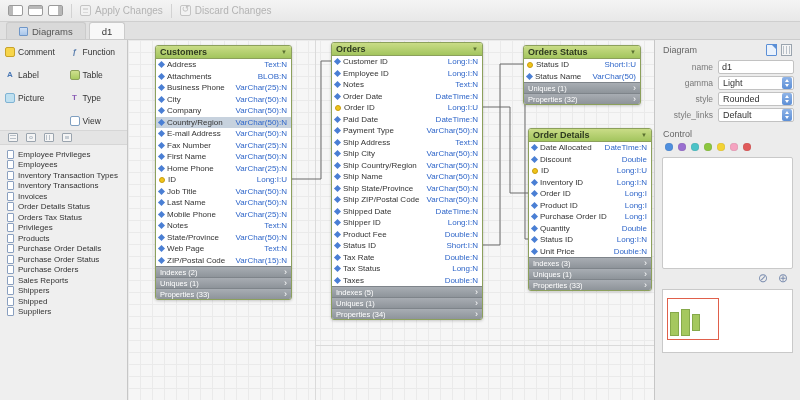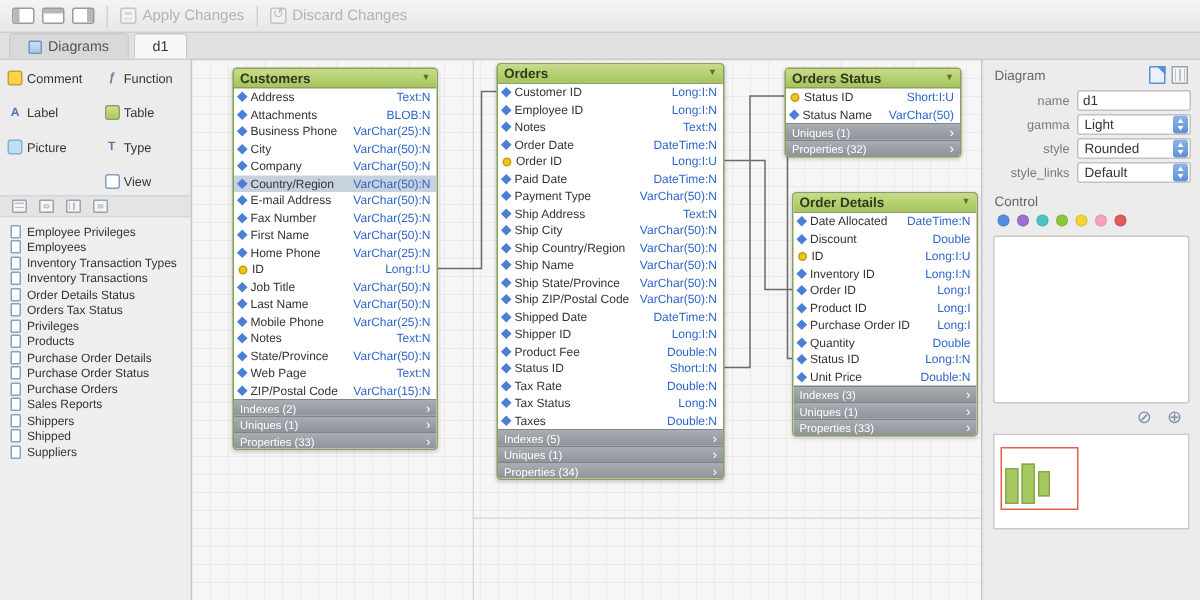--- a/index.html
+++ b/index.html
@@ -183,20 +183,24 @@
           <div class="tbl-item">
             <span class="doc-icon"></span>
             <span>Inventory Transaction Types</span>
           </div>
           <div class="tbl-item">
             <span class="doc-icon"></span>
             <span>Inventory Transactions</span>
           </div>
           <div class="tbl-item">
             <span class="doc-icon"></span>
+            <span>Invoices</span>
+          </div>
+          <div class="tbl-item">
+            <span class="doc-icon"></span>
             <span>Order Details Status</span>
           </div>
           <div class="tbl-item">
             <span class="doc-icon"></span>
             <span>Orders Tax Status</span>
           </div>
           <div class="tbl-item">
             <span class="doc-icon"></span>
             <span>Privileges</span>
           </div>

